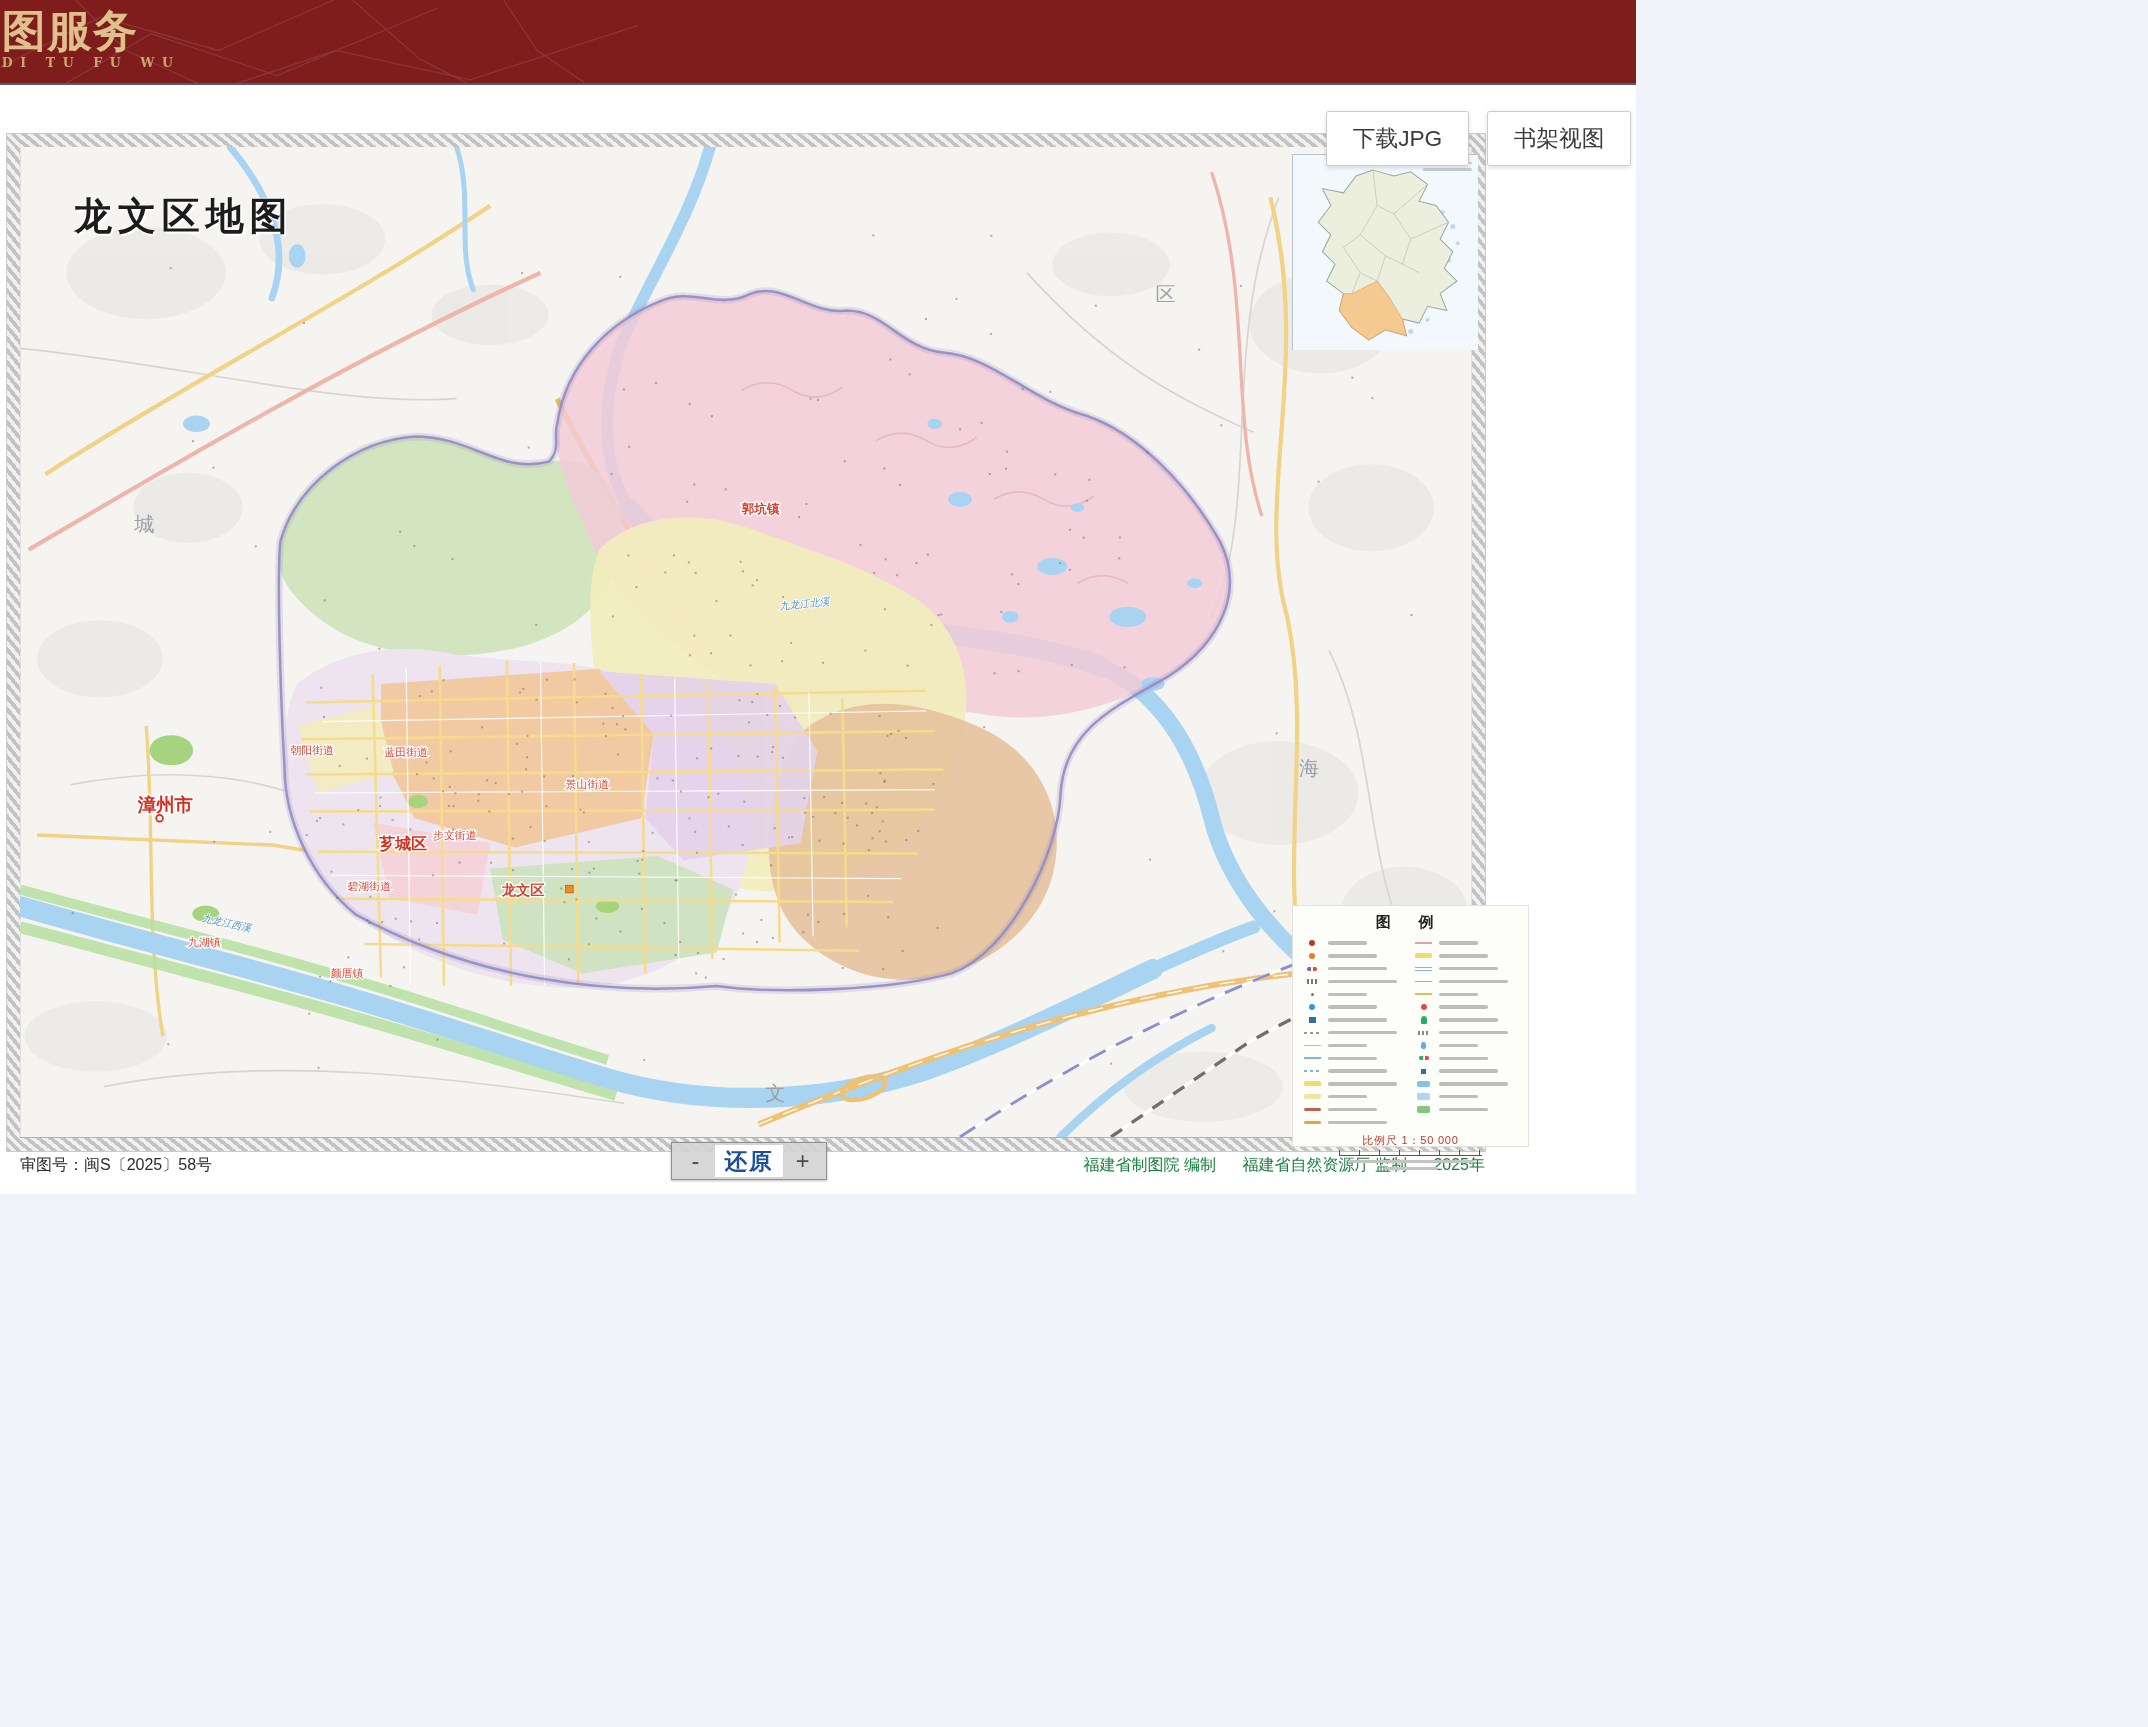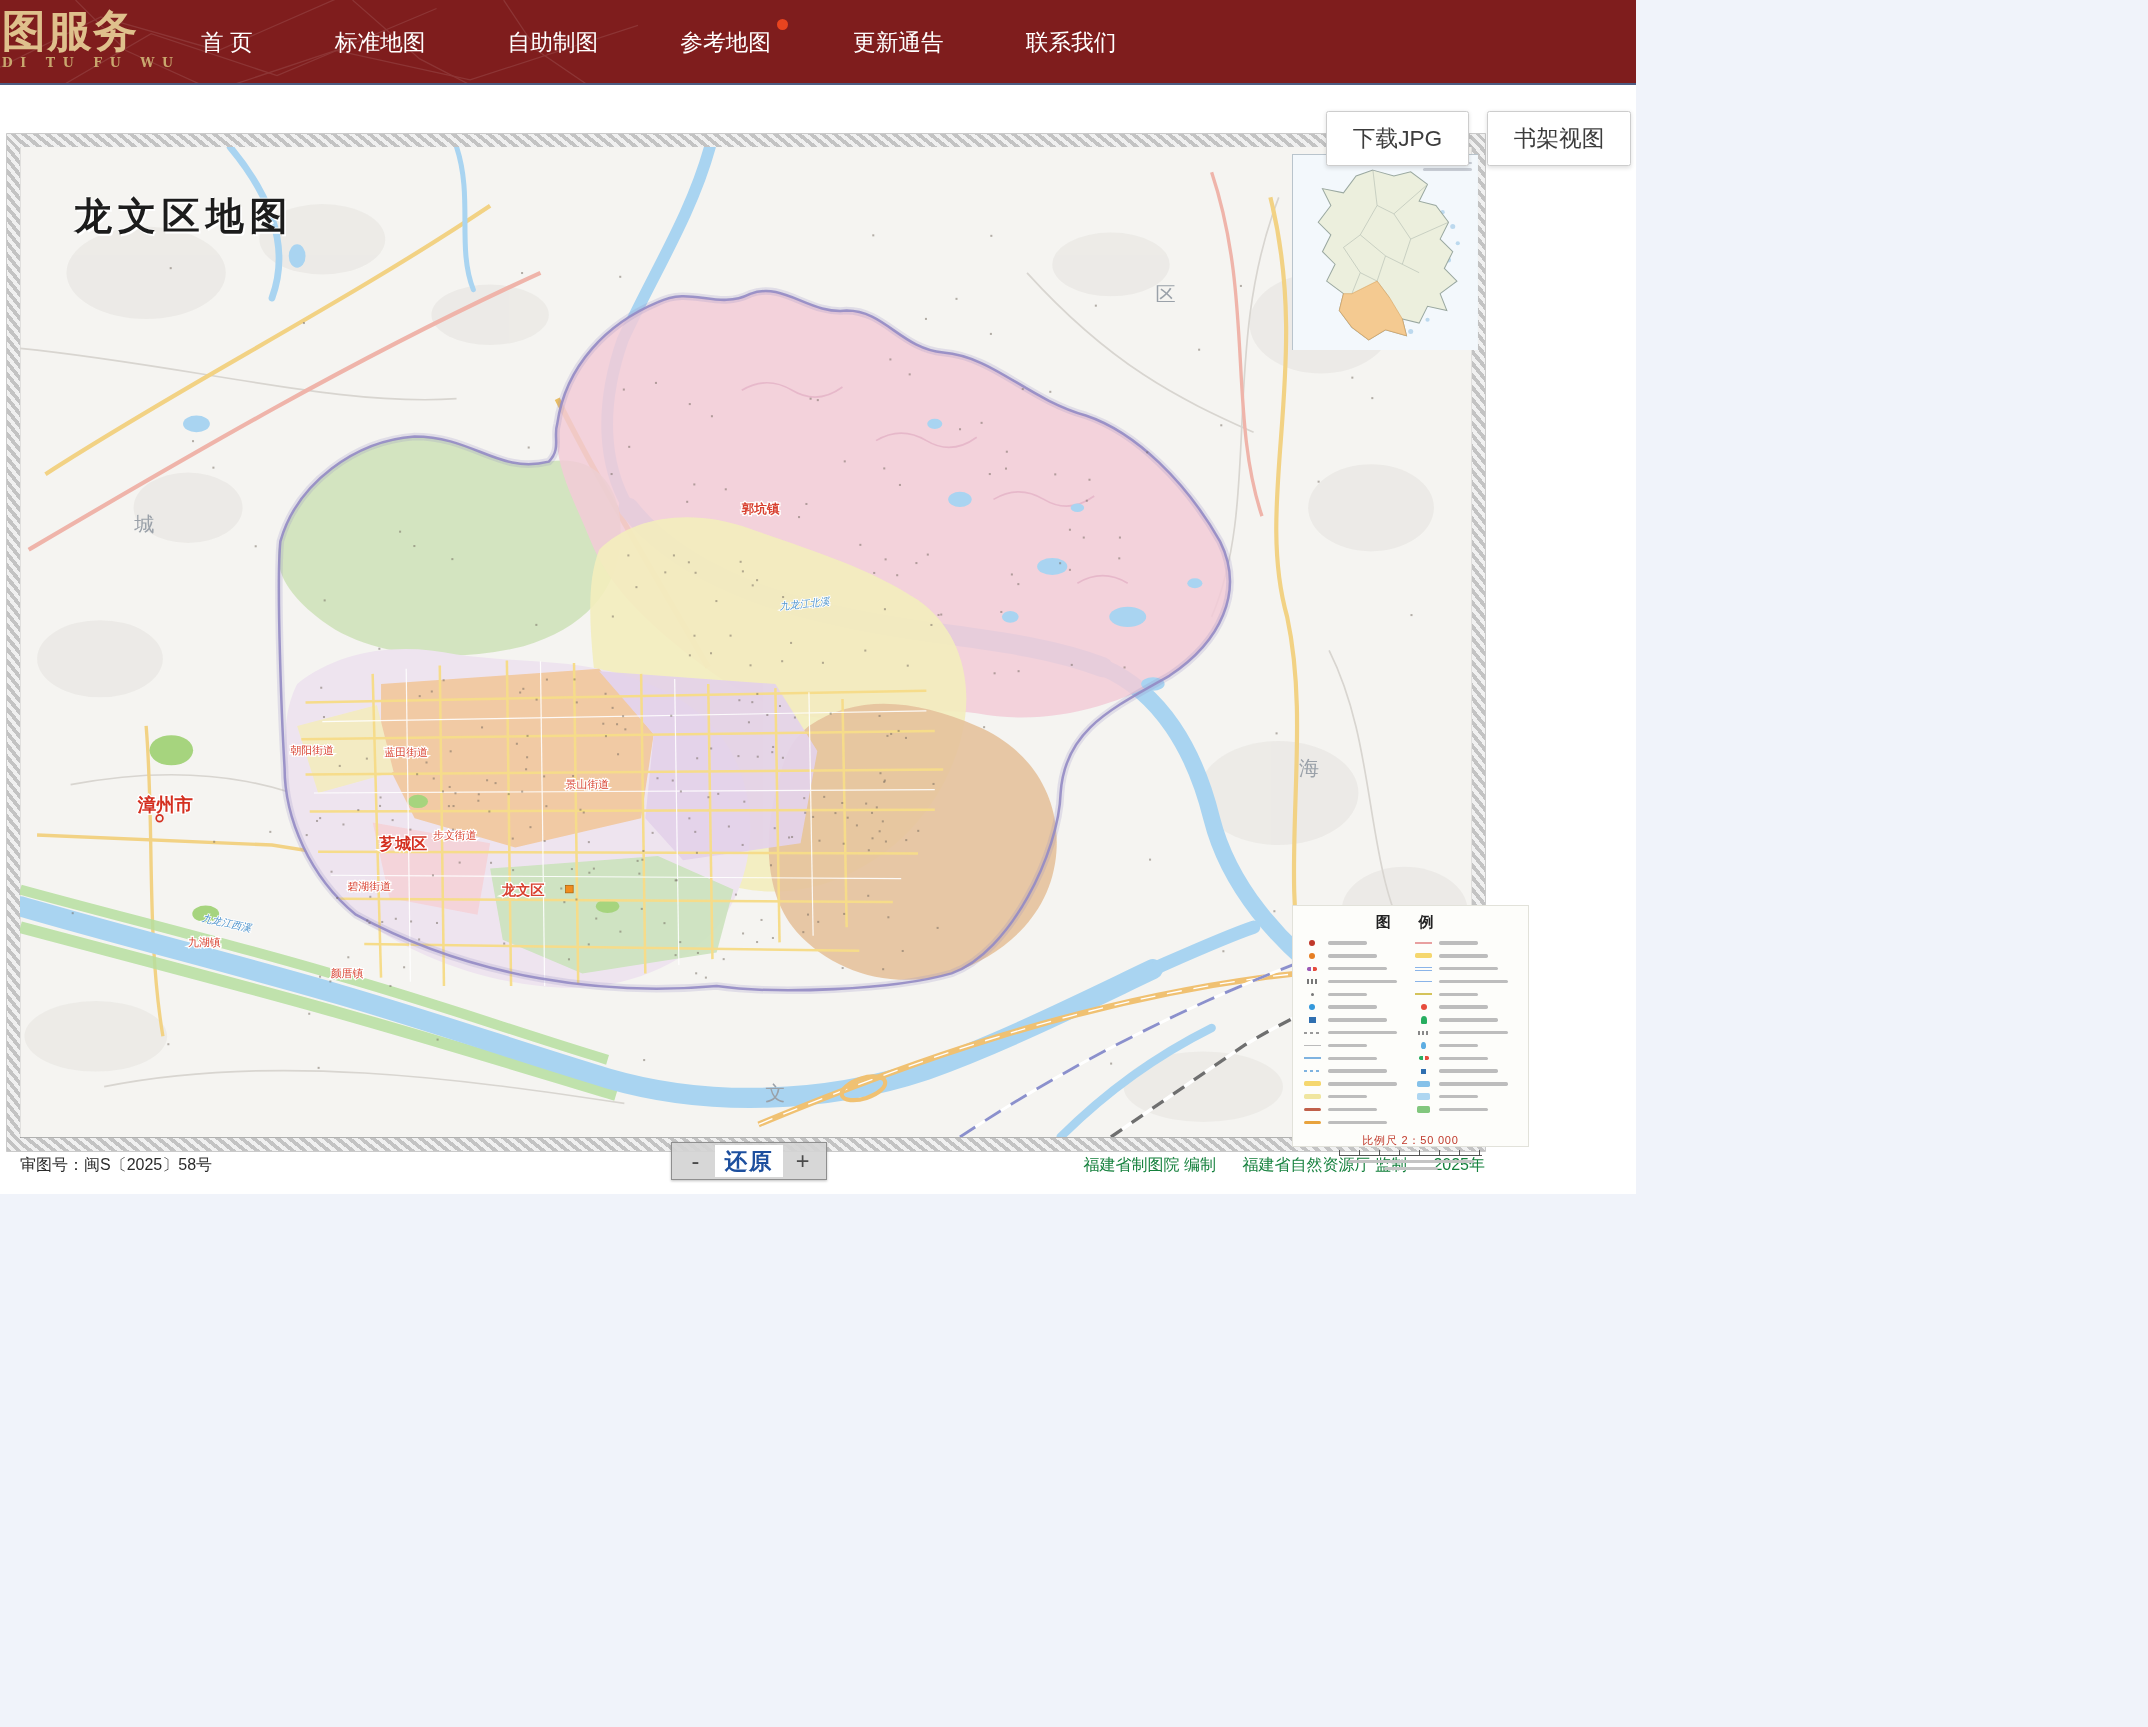--- a/index.html
+++ b/index.html
@@ -78,31 +78,20 @@
         <path d="M250,110 L400,60 L560,95 L760,30"></path>
           <path d="M90,0 L150,60 L240,101"></path>
         <path d="M420,0 L500,70 L560,101"></path>
           <path d="M600,0 L640,60 L700,101"></path>
       </g>
     </svg>
     <div class="logo">
       <div class="logo-text">图服务</div>
       <div class="logo-sub">DI TU FU WU</div>
     </div>
-    <ul class="nav-menu">
-      <li class="nav-item">首 页</li>
-      <li class="nav-item">标准地图</li>
-      <li class="nav-item">自助制图</li>
-      <li class="nav-item">
-        <span>参考地图</span>
-        <span class="nav-badge"></span>
-      </li>
-      <li class="nav-item">更新通告</li>
-      <li class="nav-item">联系我们</li>
-    </ul>
   </div>
 
   <div class="float-btn btn-download">下载JPG</div>
   <div class="float-btn btn-shelf">书架视图</div>
 
   <div class="map-frame">
     <svg id="mapsvg" width="1452" height="990" viewBox="0 0 1730 1180">
       <rect x="0" y="0" width="1730" height="1180" fill="#f5f4f1"></rect>
 
       <g fill="#e8e6e2" opacity="0.65">
@@ -776,21 +765,21 @@
             <span class="legend-bar" style="width: 39px;"></span>
           </div>
           <div class="legend-row">
             <span class="legend-sym">
               <span style="width: 13.4px; height: 6.7px; border-radius: 1.7px; background: rgb(130, 199, 126);"></span>
             </span>
             <span class="legend-bar" style="width: 49px;"></span>
           </div>
         </div>
     </div>
-    <div class="legend-scale">比例尺 2：50 000</div>
+    <div class="legend-scale">比例尺 1：50 000</div>
     <div class="scalebar"></div>
     <div class="legend-note" style="width:126px;"></div>
     <div class="legend-note" style="width:54px;"></div>
   </div>
 
   <div class="zoombar">
     <div class="zoom-btn">-</div>
     <div class="zoom-restore">还原</div>
     <div class="zoom-btn">+</div>
   </div>

